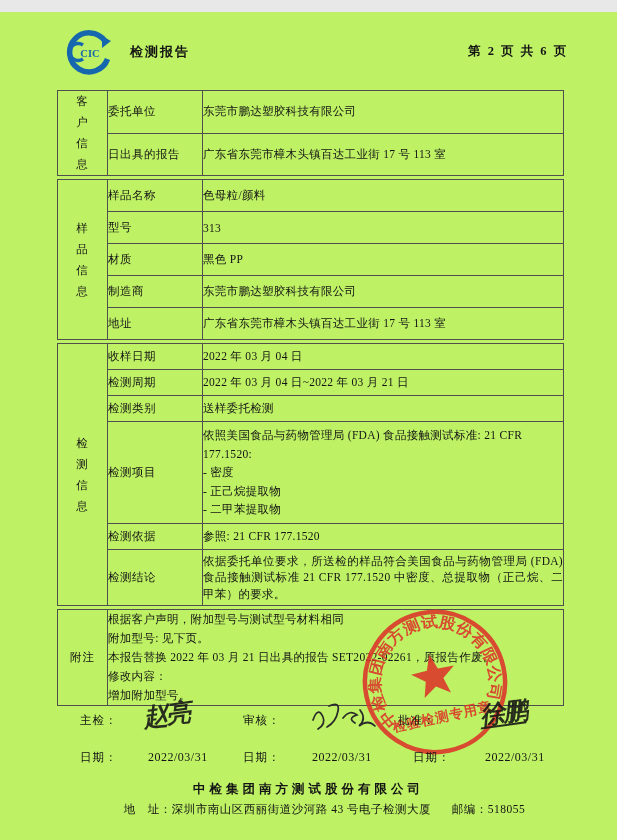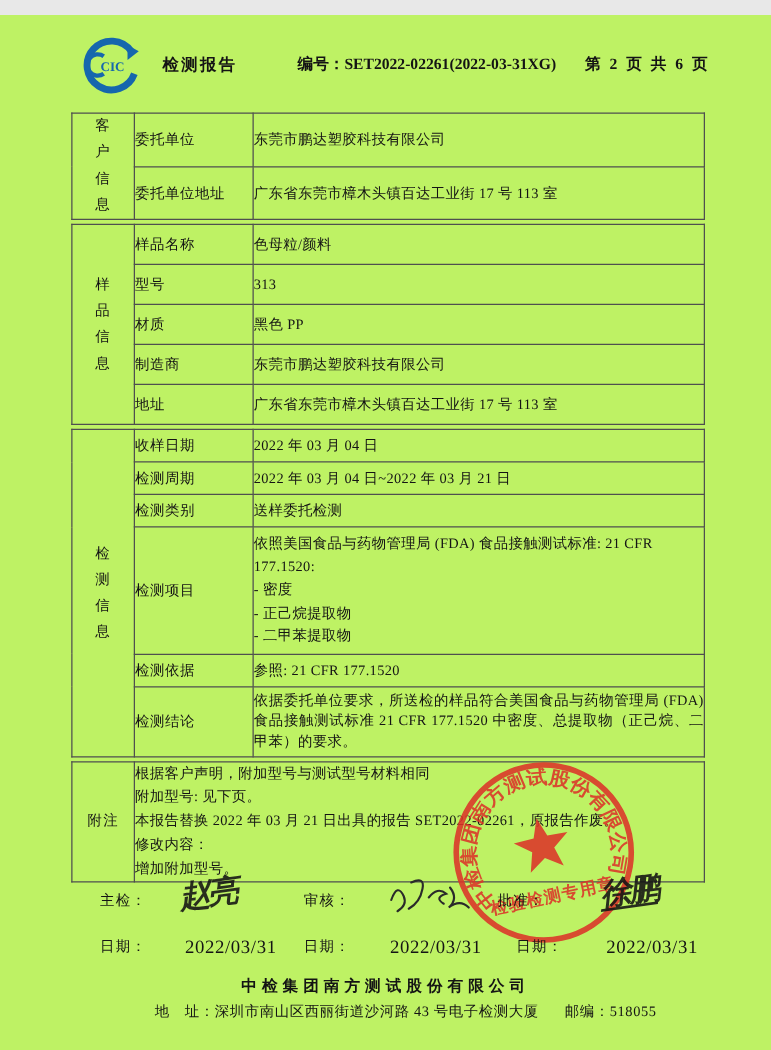--- a/index.html
+++ b/index.html
@@ -20,21 +20,21 @@
   td.cat .catwrap{width:2.15em;margin:0 auto;line-height:21px;letter-spacing:1px;text-align:center;}
   td.lbl{padding-left:10px;letter-spacing:0.5px;}
   td.val{padding-left:12px;padding-right:8px;letter-spacing:0.3px;font-family:Liberation Serif, serif;}
   td.val .multi{line-height:18.5px;padding:4px 0;}
   td.val .just{line-height:16.5px;padding:3px 0;text-align:justify;}
   td.notes-val{padding:5px 10px 5px 10px;}
   .note-line{line-height:19px;letter-spacing:0.3px;}
   
   .sig-label{position:absolute;font-size:11.5px;letter-spacing:1px;}
   .sig-date-label{position:absolute;font-size:11.5px;letter-spacing:1px;}
-  .sig-date{position:absolute;font-size:15px;letter-spacing:0.5px;}
+  .sig-date{position:absolute;font-size:12px;letter-spacing:0.5px;}
   .sig-name{
     position:absolute;font-size:25px;font-weight:bold;opacity:.88;
     transform:rotate(-8deg) skewX(-14deg);letter-spacing:-2px;white-space:nowrap;
   }
   .sig-underline{text-decoration:underline;text-decoration-thickness:2px;text-underline-offset:3px;}
   .sig-scribble{position:absolute;}
   
   .stamp{
     position:absolute;left:360px;top:594px;width:150px;height:152px;
     transform:rotate(-12deg);opacity:.88;pointer-events:none;
@@ -51,41 +51,40 @@
 
 <div class="page">
 
   <svg class="logo" viewBox="0 0 56 48">
     <path d="M 44 13 A 19.5 19.5 0 1 0 46.5 31" fill="none" stroke="#1667ad" stroke-width="5.5"></path>
     <polygon points="41,8 50,13 41,20" fill="#1667ad"></polygon>
     <path d="M 22 17 A 8.5 8.5 0 1 0 22 31" fill="none" stroke="#1667ad" stroke-width="3.5"></path>
     <text x="29" y="28.5" text-anchor="middle" font-size="10.5" font-weight="bold" font-family="Liberation Serif, DejaVu Serif, serif" fill="#1667ad">CIC</text>
   </svg>
   <div class="hdr-title">检测报告</div>
-  <div class="hdr-no"><span>编号：</span><span>SET2022-02261(2022-03-31XG)</span></div>
   <div class="hdr-pages">第 2 页 共 6 页</div>
 
   <div class="tables">
 
     <table class="sec">
       <colgroup>
           <col style="width:50px">
           <col style="width:95px">
           <col style="width:361px">
         </colgroup>
       <tbody>
           <tr style="height:30px">
         <td class="cat" rowspan="2">
               <div class="catwrap">客户信息</div>
             </td>
         <td class="lbl"><span>委托单位</span></td>
         <td class="val"><span>东莞市鹏达塑胶科技有限公司</span></td>
       </tr>
       <tr style="height:30px">
-        <td class="lbl"><span>委托单位地址</span></td>
+        <td class="lbl"><span>日出具的报告</span></td>
         <td class="val"><span>广东省东莞市樟木头镇百达工业街 17 号 113 室</span></td>
       </tr>
     </tbody>
       </table>
 
     <table class="sec">
       <colgroup>
           <col style="width:50px">
           <col style="width:95px">
           <col style="width:361px">

